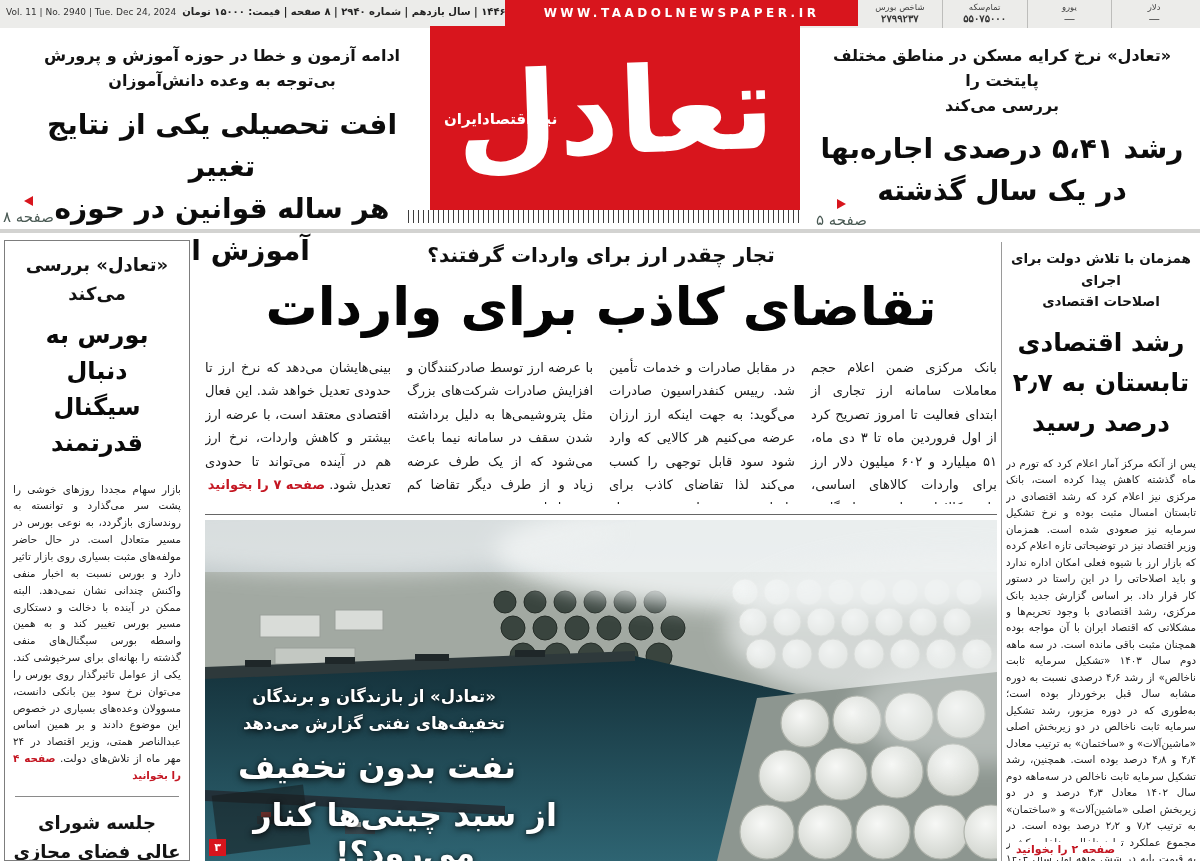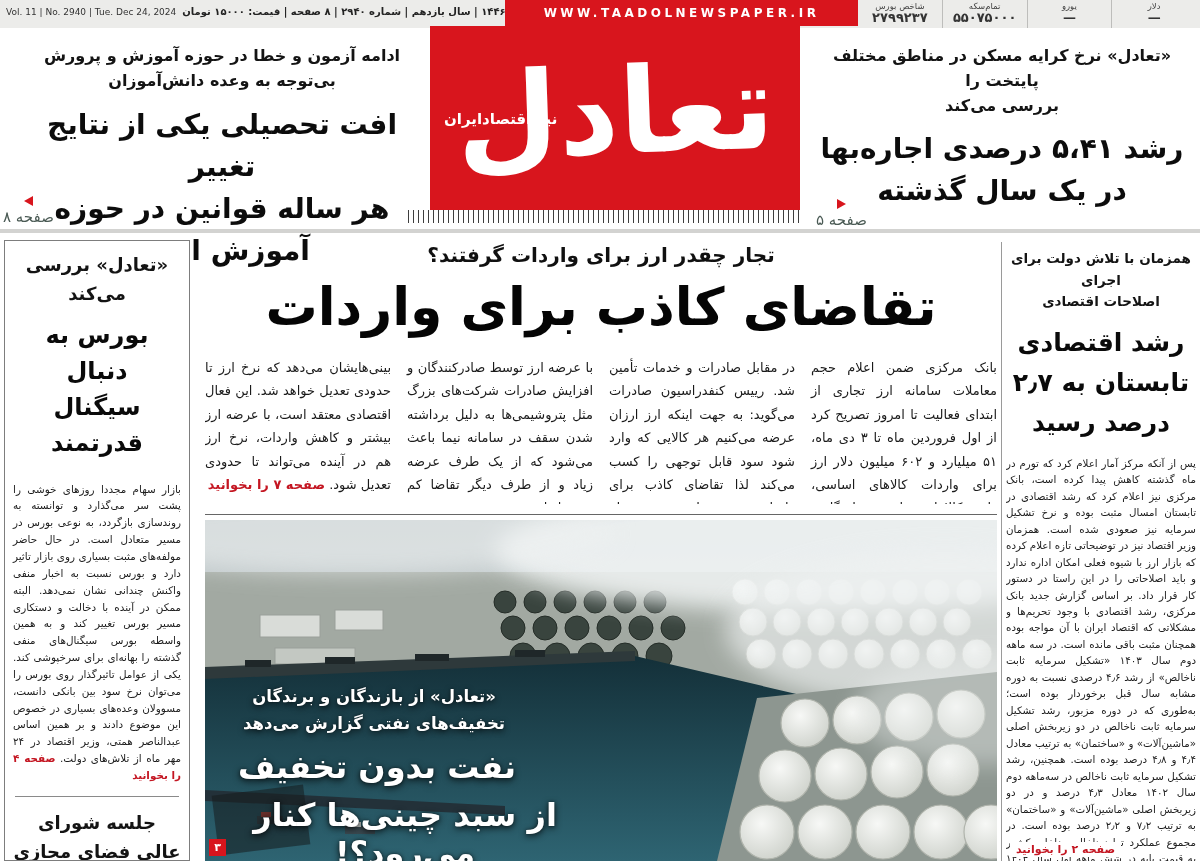--- a/index.html
+++ b/index.html
@@ -8,21 +8,21 @@
 
   
   .topbar{position:absolute;left:0;top:0;width:1200px;height:28px;background:#ececea;}
   .dateline{position:absolute;left:6px;top:6px;direction:ltr;display:flex;gap:6px;align-items:baseline;white-space:nowrap;}
   .date-en{font-size:9px;color:#333;}
   .date-fa{font-size:10px;font-weight:bold;color:#222;direction:rtl;}
   .markets{position:absolute;left:858px;top:0;width:338px;height:28px;display:flex;direction:ltr;}
   .mcol{flex:1;border-left:1px solid #bdbdbb;display:flex;flex-direction:column;justify-content:center;align-items:center;line-height:1.15;}
   .mcol:first-child{border-left:none;}
   .mlabel{font-size:8.5px;color:#444;}
-  .mvalue{font-size:13px;font-weight:bold;color:#333;}
+  .mvalue{font-size:10px;font-weight:bold;color:#333;font-family:Liberation Serif, serif;}
 
   
   .urlband{position:absolute;left:505px;top:0;width:353px;height:26px;background:#d8151d;display:flex;align-items:center;justify-content:center;}
   .urlband span{color:#fff;font-size:12px;font-weight:bold;letter-spacing:3.5px;direction:ltr;}
   .logo{position:absolute;left:430px;top:26px;width:370px;height:184px;background:#d8151d;overflow:hidden;}
   .logo-text{position:absolute;left:0;top:-6px;width:100%;height:100%;display:flex;align-items:center;justify-content:center;color:#fff;font-size:118px;font-weight:bold;transform:rotate(-2deg);}
   .tagline{position:absolute;left:14px;top:84px;color:#fff;font-size:15px;font-weight:bold;letter-spacing:1px;}
   .ruler{position:absolute;left:408px;top:210px;width:394px;height:13px;background:repeating-linear-gradient(90deg,#1c1c1c 0 1px,transparent 1px 5px);opacity:.85;}
 
   

